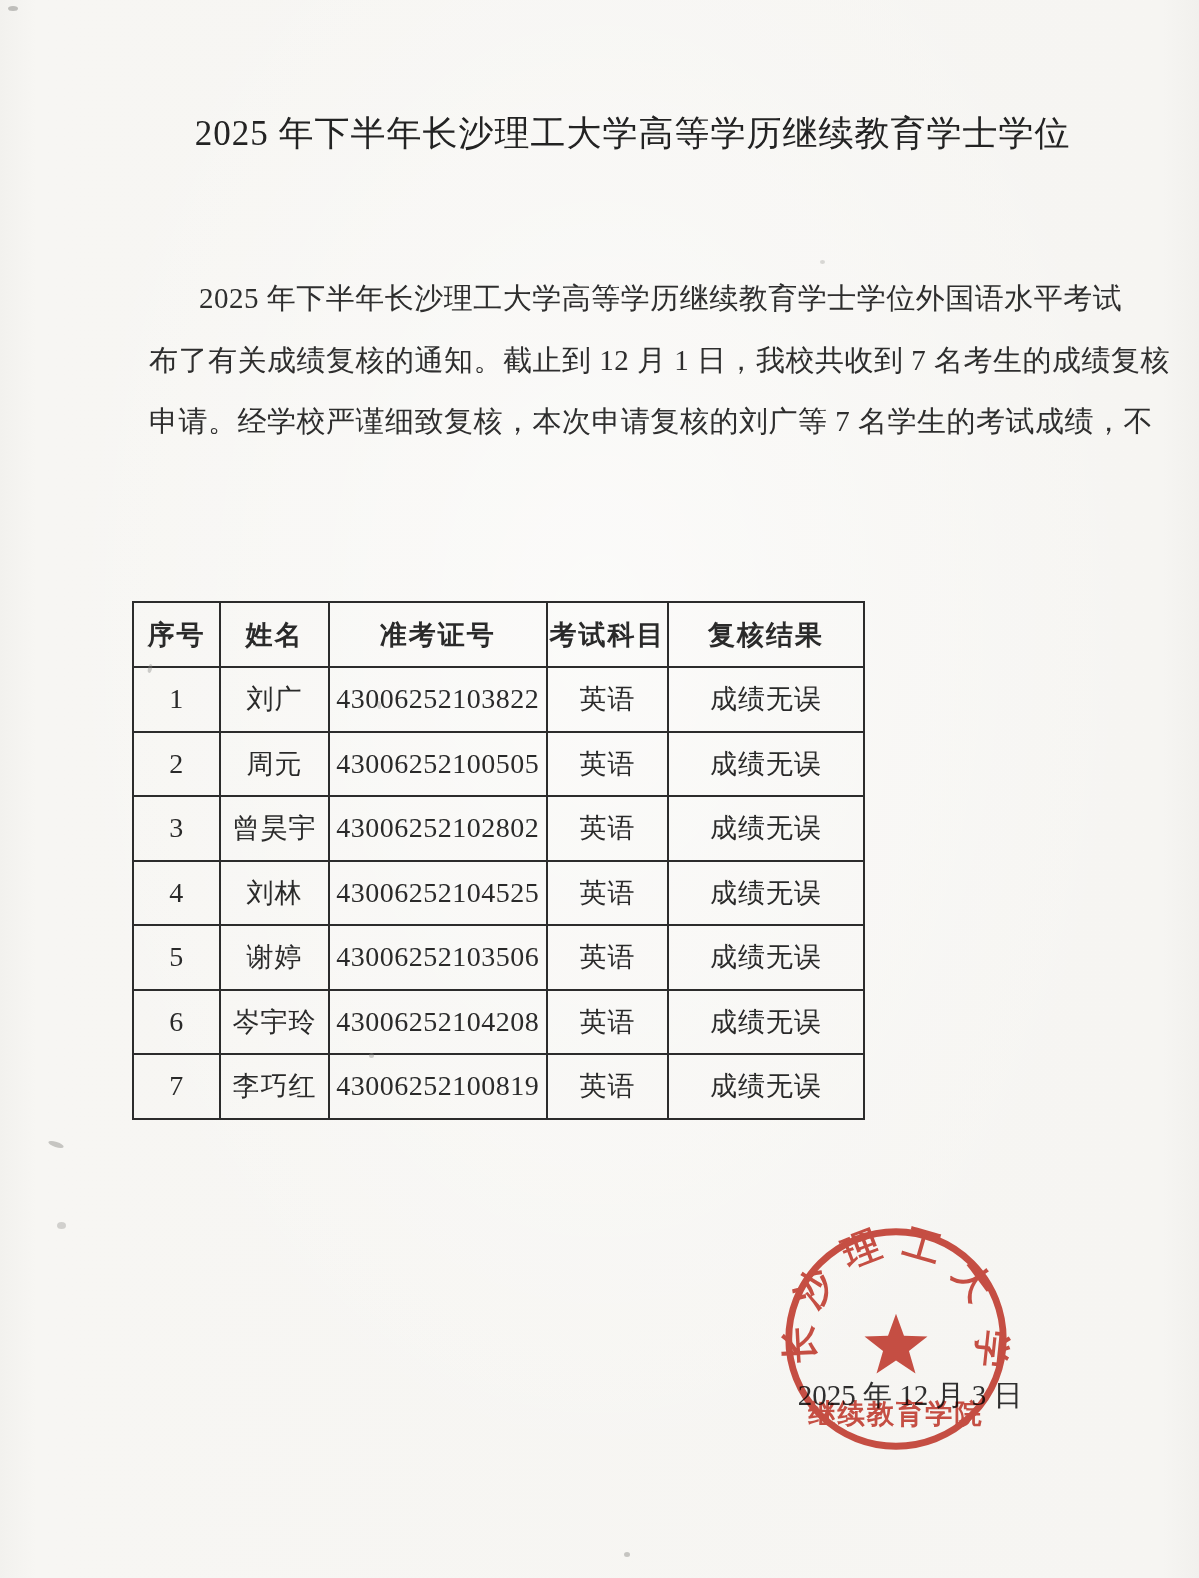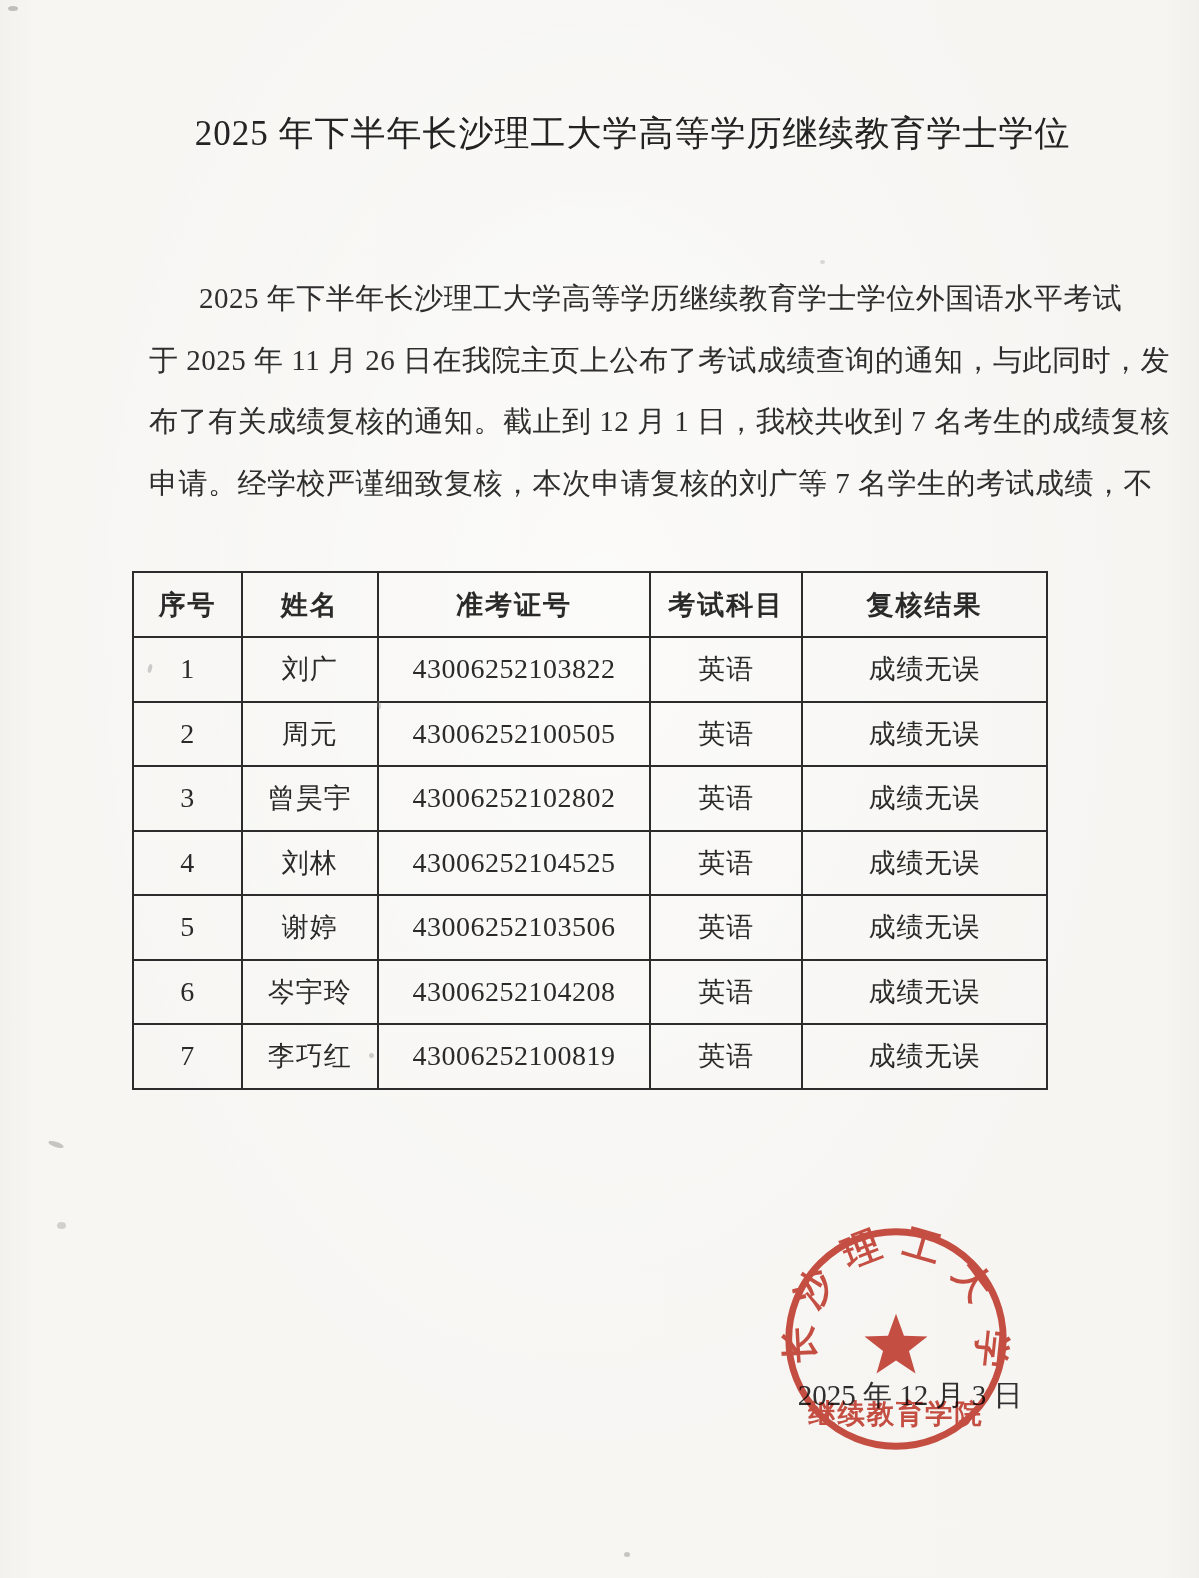--- a/index.html
+++ b/index.html
@@ -35,21 +35,21 @@
     color: #2e2e2e;
     letter-spacing: 0.5px;
     margin-left: 28px;
   }
   .body-line { text-align: justify; text-align-last: justify; white-space: nowrap; }
   .body-line.first { text-indent: 50px; }
   .body-line.last { text-align-last: left; white-space: normal; }
 
   table.results {
     position: absolute;
-    left: 132px; top: 571px; width: 916px;
+    left: 132px; top: 601px; width: 733px;
     border-collapse: collapse;
     table-layout: fixed;
     font-size: 27px;
     color: #2a2a2a;
   }
   table.results th, table.results td {
     border: 2px solid #2c2c2c;
     text-align: center;
     vertical-align: middle;
     padding: 0;
@@ -99,21 +99,20 @@
 </style>
 </head>
 <body>
 
 <div class="page">
 
   <div class="title-line l1">2025 年下半年长沙理工大学高等学历继续教育学士学位</div>
 
   <div class="body-text">
     <div class="body-line first">2025 年下半年长沙理工大学高等学历继续教育学士学位外国语水平考试</div>
-    <div class="body-line">于 2025 年 11 月 26 日在我院主页上公布了考试成绩查询的通知，与此同时，发</div>
     <div class="body-line">布了有关成绩复核的通知。截止到 12 月 1 日，我校共收到 7 名考生的成绩复核</div>
     <div class="body-line">申请。经学校严谨细致复核，本次申请复核的刘广等 7 名学生的考试成绩，不</div>
   </div>
 
   <table class="results">
     <colgroup>
       <col style="width:11.9%">
         <col style="width:14.9%">
         <col style="width:29.8%">
         <col style="width:16.6%">

